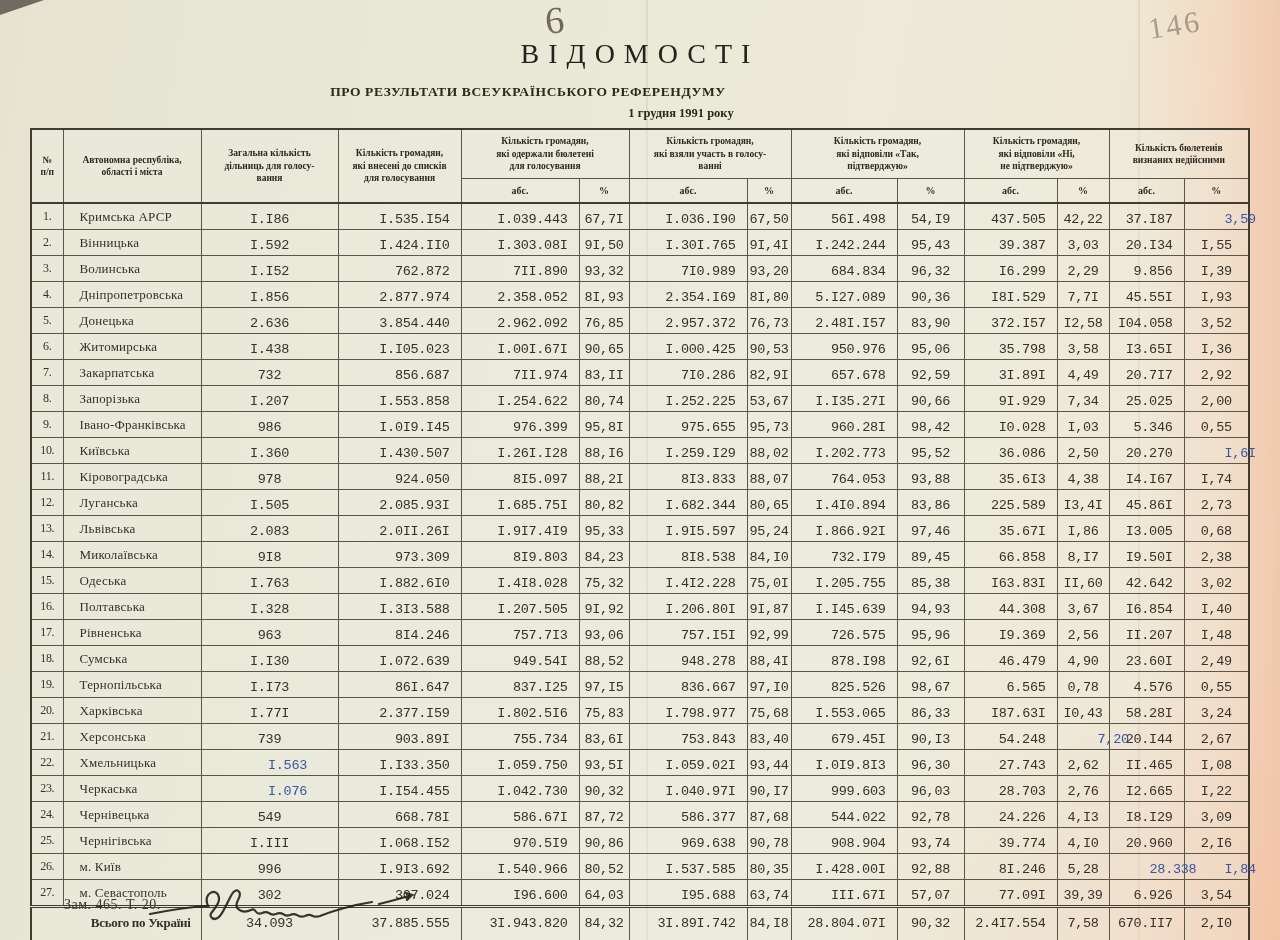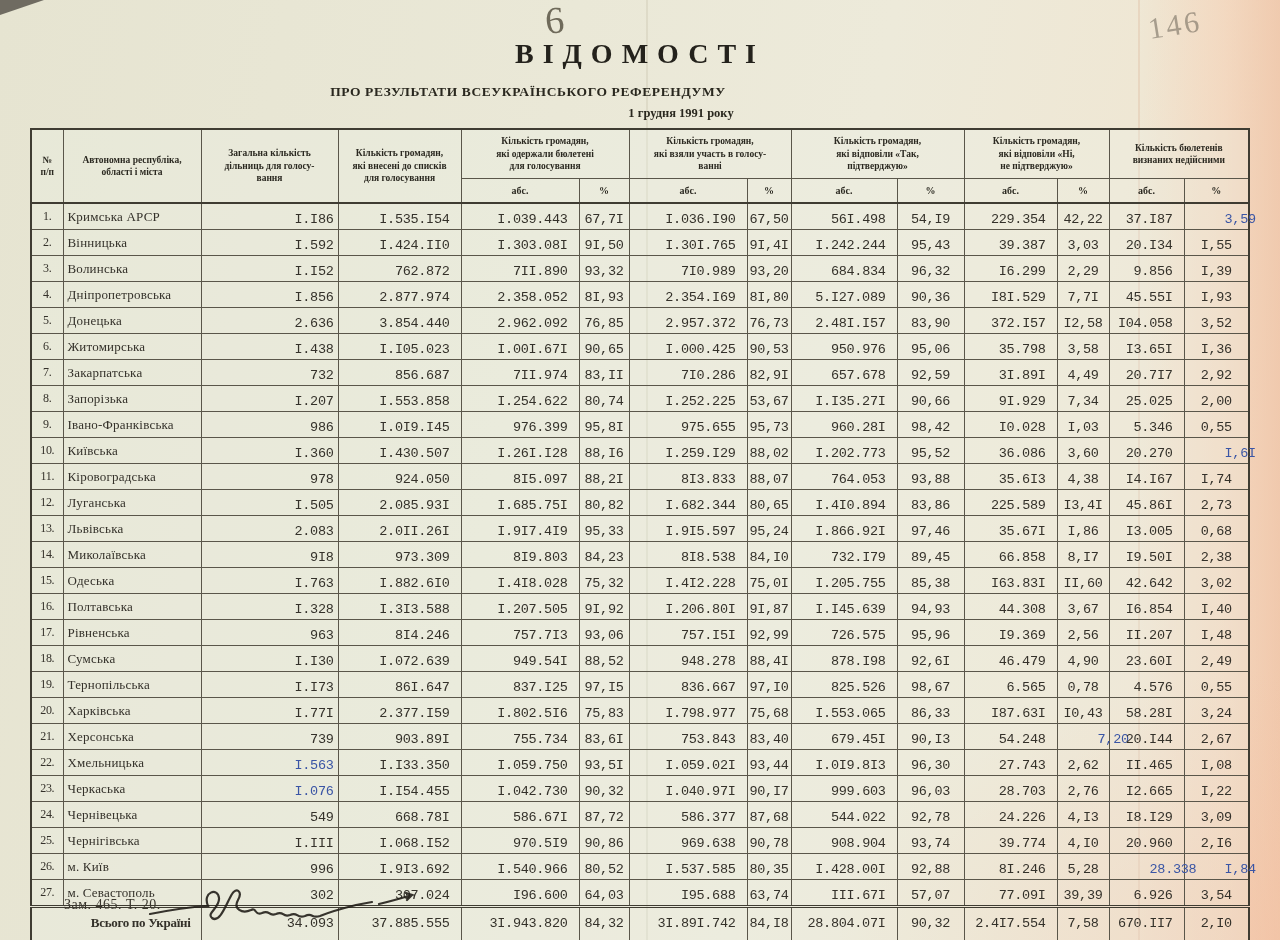--- a/index.html
+++ b/index.html
@@ -16,40 +16,40 @@
   .crease2{position:absolute;top:0;left:1138px;width:2px;height:100%;background:rgba(200,140,105,.18);pointer-events:none;}
   .corner-fold{position:absolute;top:0;left:0;width:0;height:0;
     border-top:15px solid #59564d;border-right:44px solid transparent;opacity:.85;}
 
   .pencil-page-number{position:absolute;left:545px;top:-2px;font-size:38px;color:#6f6a5a;
     transform:rotate(-5deg);font-family:"Liberation Serif",serif;}
   .pencil-corner{position:absolute;left:1148px;top:8px;font-size:30px;color:rgba(105,99,86,.55);
     transform:rotate(-9deg);letter-spacing:3px;font-family:"Liberation Serif",serif;}
 
   .title{position:absolute;top:38px;left:0;width:1280px;text-align:center;
-    font-weight:bold;font-size:28px;letter-spacing:9px;color:#24221c;}
+    font-weight:normal;font-size:28px;letter-spacing:9px;color:#24221c;}
   .subtitle{position:absolute;top:84px;left:0;width:1056px;text-align:center;
     font-weight:bold;font-size:13.5px;letter-spacing:.6px;color:#2a281f;}
   .dateline{position:absolute;top:106px;left:0;width:1280px;text-align:center;
     font-weight:bold;font-size:12.5px;color:#2a281f;margin-left:41px;}
 
   table.ref{position:absolute;left:30px;top:128px;width:1218px;border-collapse:collapse;table-layout:fixed;
     background:rgba(236,241,231,.30);border:2px solid #3f3c32;}
   table.ref th, table.ref td{border:1px solid #5a564a;}
   thead{border-bottom:2px solid #3f3c32;}
   thead th{font-weight:bold;font-size:9.5px;line-height:1.3;text-align:center;vertical-align:middle;
     padding:2px 1px;white-space:pre-line;color:#2b2921;}
   thead tr.h1 th{height:44px;}
   thead tr.h2 th{height:19px;font-size:10px;margin-top:10px;}
   tbody td{font-family:"Liberation Mono",monospace;font-size:13.5px;color:#34312a;
     height:23px;vertical-align:bottom;padding:0 4px 2px 4px;letter-spacing:-.3px;}
   td.c-no{font-family:"Liberation Serif",serif;font-size:12px;text-align:center;vertical-align:middle;padding:0;}
   td.c-region{font-family:"Liberation Serif",serif;font-size:13px;letter-spacing:.2px;
-    text-align:left;padding:0 2px 0 4px;vertical-align:middle;}
-  td.v0{text-align:right;}
+    text-align:left;padding:0 2px 0 16px;vertical-align:middle;}
+  td.v0{text-align:center;}
   td.v1,td.v2,td.v4,td.v6,td.v8,td.v10{text-align:right;padding-right:11px;}
   td.v3,td.v5,td.v7,td.v9,td.v11{text-align:center;padding-left:1px;padding-right:1px;}
   td.blue{color:#3a55a5;padding-left:40px;}
   tr.total td{border-top:3px double #3f3c32;height:30px;vertical-align:middle;}
   tr.total td.label{font-family:Liberation Serif, serif;font-weight:bold;font-size:13px;
     text-align:right;padding-right:10px;}
 
   .footer-note{position:absolute;left:64px;top:897px;font-size:14px;letter-spacing:.5px;color:#3a372e;}
   .signature{position:absolute;left:148px;top:880px;}
 </style>
@@ -133,21 +133,21 @@
           <td class="c-no">1.</td>
           <td class="c-region">Кримська АРСР</td>
           <td class="v0">І.І86</td>
           <td class="v1">І.535.І54</td>
           <td class="v2">І.039.443</td>
           <td class="v3">67,7І</td>
           <td class="v4">І.036.І90</td>
           <td class="v5">67,50</td>
           <td class="v6">56І.498</td>
           <td class="v7">54,І9</td>
-          <td class="v8">229.354</td>
+          <td class="v8">437.505</td>
           <td class="v9">42,22</td>
           <td class="v10">37.І87</td>
           <td class="v11 blue">3,59</td>
         </tr>
         <tr>
           <td class="c-no">2.</td>
           <td class="c-region">Вінницька</td>
           <td class="v0">І.592</td>
           <td class="v1">І.424.ІІ0</td>
           <td class="v2">І.303.08І</td>
@@ -278,21 +278,21 @@
           <td class="c-region">Київська</td>
           <td class="v0">І.360</td>
           <td class="v1">І.430.507</td>
           <td class="v2">І.26І.І28</td>
           <td class="v3">88,І6</td>
           <td class="v4">І.259.І29</td>
           <td class="v5">88,02</td>
           <td class="v6">І.202.773</td>
           <td class="v7">95,52</td>
           <td class="v8">36.086</td>
-          <td class="v9">3,60</td>
+          <td class="v9">2,50</td>
           <td class="v10">20.270</td>
           <td class="v11 blue">І,6І</td>
         </tr>
         <tr>
           <td class="c-no">11.</td>
           <td class="c-region">Кіровоградська</td>
           <td class="v0">978</td>
           <td class="v1">924.050</td>
           <td class="v2">8І5.097</td>
           <td class="v3">88,2І</td>

